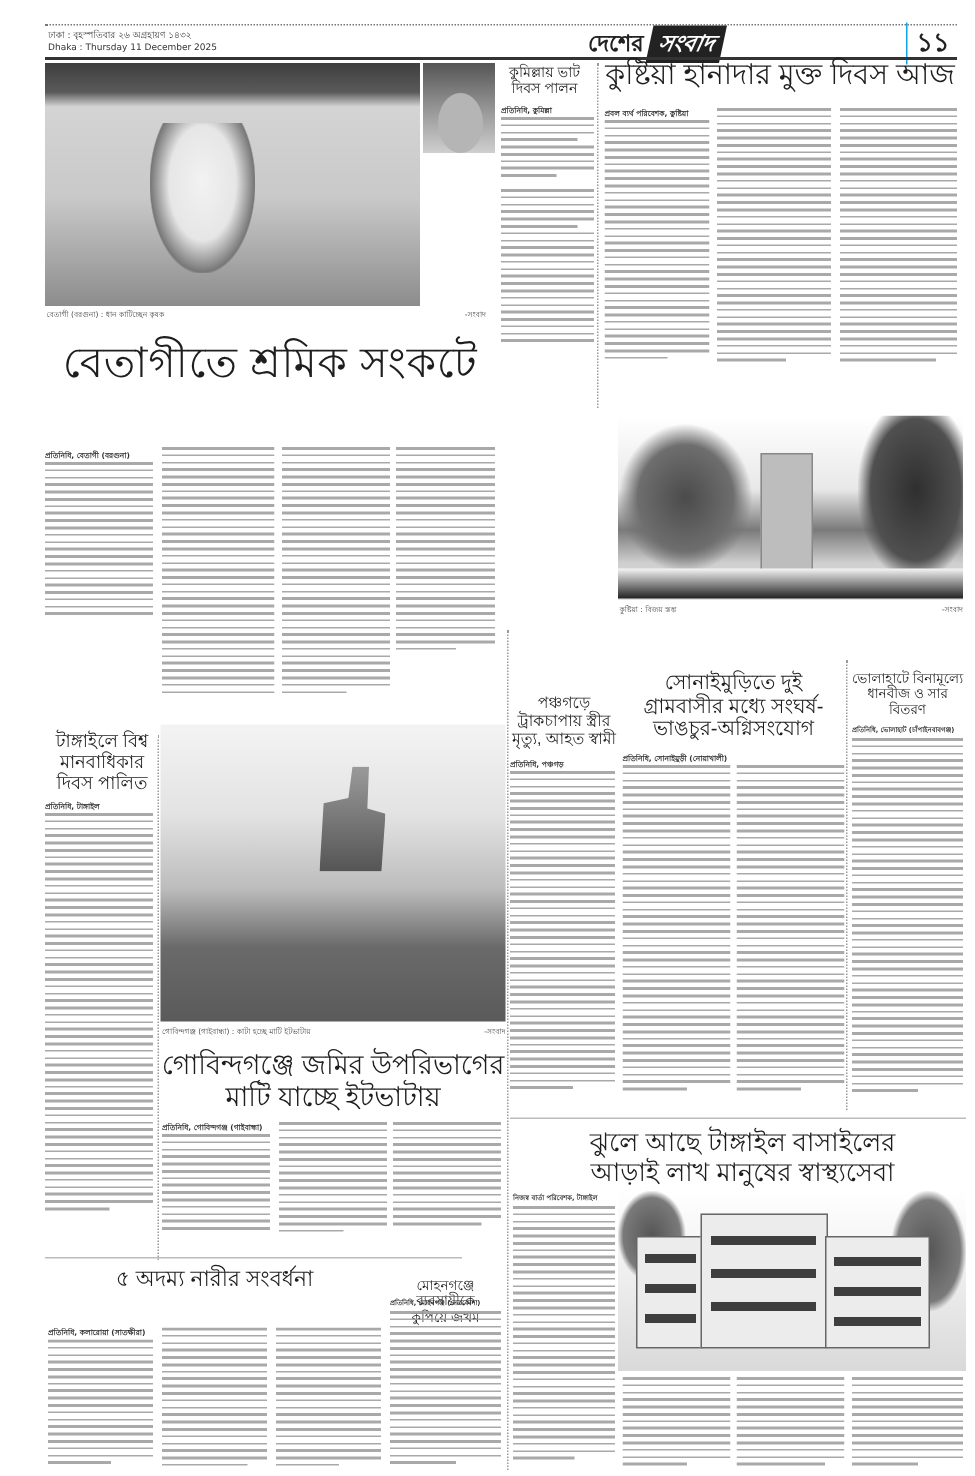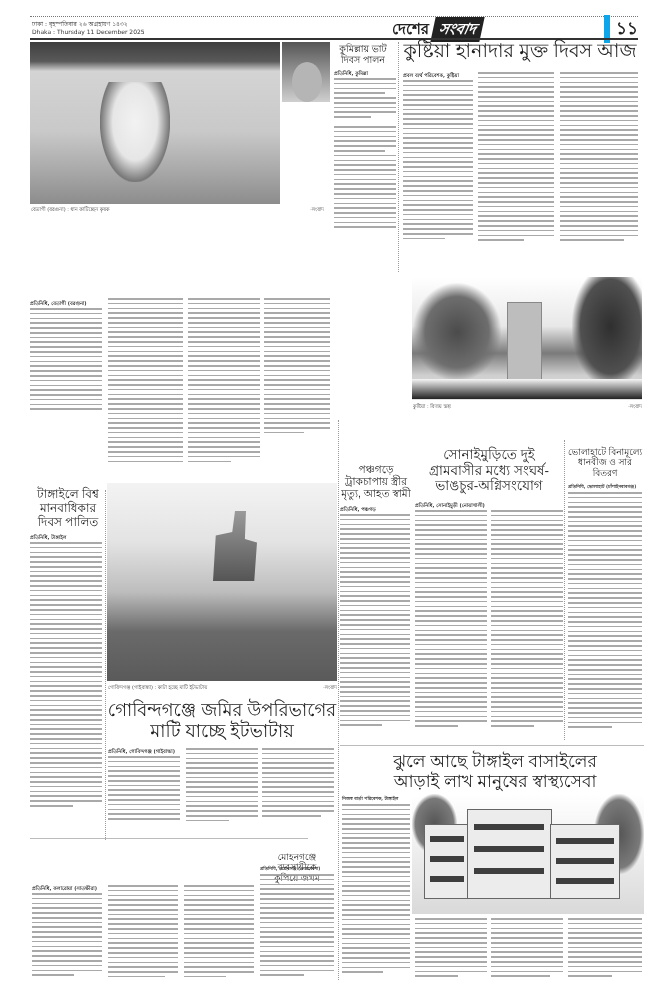--- a/index.html
+++ b/index.html
@@ -5,21 +5,21 @@
   * { box-sizing: border-box; margin: 0; padding: 0; }
   html, body { width: 650px; height: 984px; background: #ffffff; overflow: hidden; }
   body { position: relative; font-family: "DejaVu Sans", sans-serif; color: #222; }
 
   
   .dotline { position: absolute; left: 30px; right: 12px; top: 16px; border-top: 1px dotted #777; }
   .dateline { position: absolute; left: 32px; top: 20px; font-size: 6px; line-height: 8px; color: #333; }
   .rule-thick { position: absolute; left: 30px; right: 12px; top: 38px; height: 2px; background: #333; }
   .section-title { position: absolute; left: 392px; top: 17px; font-size: 15px; font-weight: bold; color: #222; font-family: "DejaVu Serif", serif; }
   .section-title .inv { background: #222; color: #fff; padding: 0 6px; font-style: italic; transform: skewX(-12deg); display: inline-block; margin-left: 4px; }
-  .page-no { position: absolute; left: 604px; top: 15px; font-size: 17px; font-weight: bold; color: #222; border-left: 6px solid #0ea5e9; padding-left: 6px; font-family: "DejaVu Serif", serif; }
+  .page-no { position: absolute; left: 604px; top: 15px; font-size: 17px; font-weight: bold; color: #222; border-left: 1px solid #0ea5e9; padding-left: 6px; font-family: "DejaVu Serif", serif; }
 
   
   .photo { position: absolute; background: #9a9a9a; overflow: hidden; }
   .photo.farm { background: linear-gradient(180deg, #3e3e3e 0%, #5a5a5a 12%, #d4d4d4 18%, #c9c9c9 55%, #a8a8a8 80%, #8c8c8c 100%); }
   .photo.farm::after { content: ""; position: absolute; left: 70px; top: 40px; width: 70px; height: 100px; background: radial-gradient(ellipse at 50% 40%, #f2f2f2 0%, #e6e6e6 45%, #777 70%, transparent 72%); }
   .photo.farm .person-head { position: absolute; left: 72px; top: 52px; width: 26px; height: 22px; border-radius: 50%; background: #4a4a4a; }
   .photo.bust { background: linear-gradient(180deg, #555 0%, #888 40%, #cfcfcf 100%); }
   .photo.bust::after { content: ""; position: absolute; left: 10px; top: 20px; width: 30px; height: 40px; border-radius: 50%; background: #b5b5b5; }
   .photo.monument { background: linear-gradient(180deg, #ffffff 0%, #e8e8e8 40%, #7a7a7a 62%, #cfcfcf 80%, #e2e2e2 100%); }
   .photo.monument .trees-l { position: absolute; left: 0; top: 5px; width: 90px; height: 100px; background: radial-gradient(ellipse at 50% 50%, #4b4b4b 0%, #6e6e6e 50%, transparent 70%); }
@@ -226,20 +226,21 @@
     <div class="ln"></div>
     <div class="ln"></div>
     <div class="ln"></div>
     <div class="ln"></div>
     <div class="ln"></div>
     <div class="ln"></div>
     <div class="ln mid"></div>
 </div>
 
 <div class="hl hl-xl" style="left:30px; top:226px; width:300px;">
+  <div>বেতাগীতে শ্রমিক সংকটে</div>
 </div>
 <div class="byline" style="left:30px; top:300px;">প্রতিনিধি, বেতাগী (বরগুনা)</div>
 <div class="col" style="left:30px; top:308px; width:72px; height:102px;">
   <div class="ln"></div>
     <div class="ln"></div>
     <div class="ln"></div>
     <div class="ln"></div>
     <div class="ln"></div>
     <div class="ln"></div>
     <div class="ln"></div>
@@ -742,20 +743,21 @@
     <div class="ln"></div>
     <div class="ln"></div>
     <div class="ln"></div>
     <div class="ln"></div>
     <div class="ln"></div>
     <div class="ln"></div>
     <div class="ln short"></div>
 </div>
 
 <div class="hl hl-md" style="left:30px; top:845px; width:226px; font-size:14.5px;">
+  <div>৫ অদম্য নারীর সংবর্ধনা</div>
 </div>
 <div class="byline" style="left:32px; top:885px;">প্রতিনিধি, কলারোয়া (সাতক্ষীরা)</div>
 <div class="col" style="left:32px; top:893px; width:70px; height:88px;">
   <div class="ln"></div>
     <div class="ln"></div>
     <div class="ln"></div>
     <div class="ln"></div>
     <div class="ln"></div>
     <div class="ln"></div>
     <div class="ln"></div>

